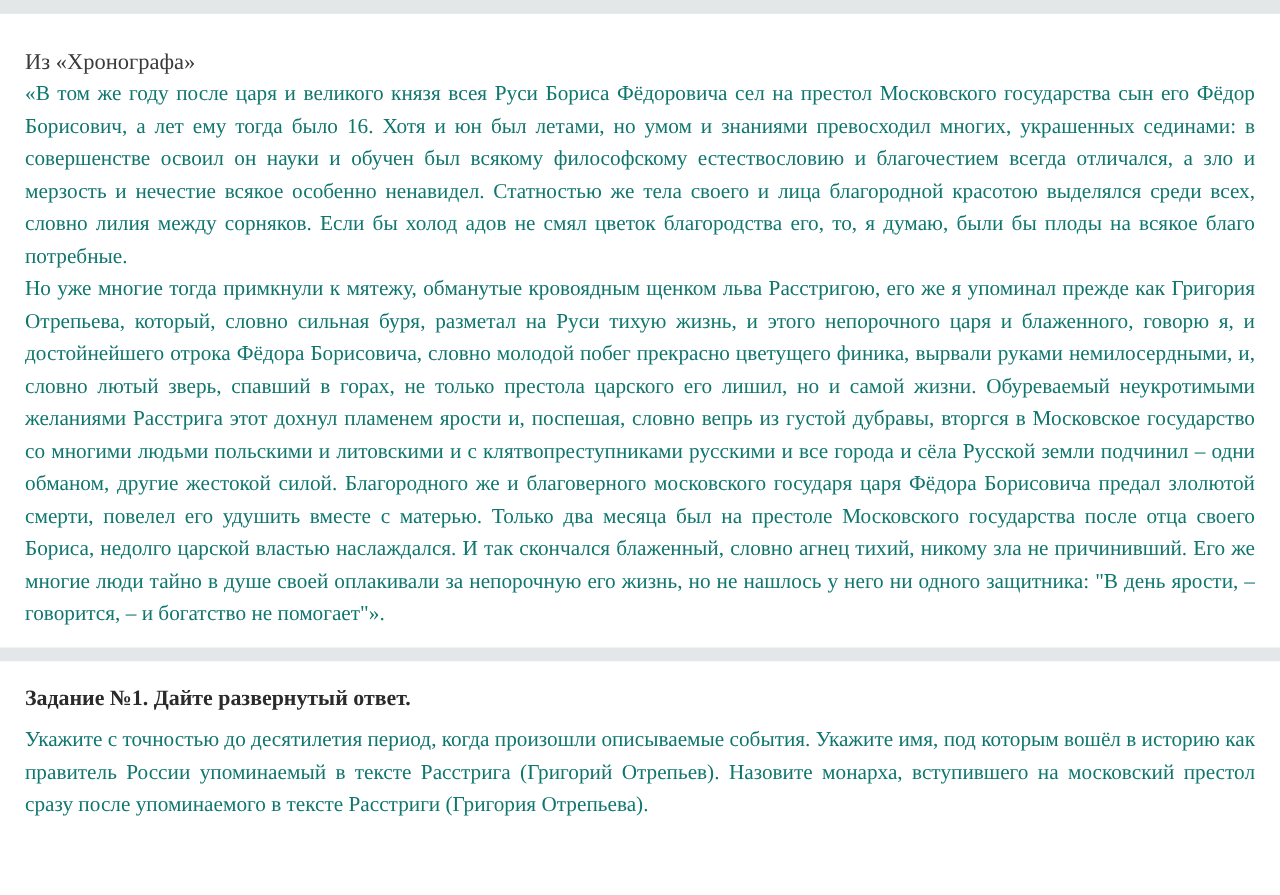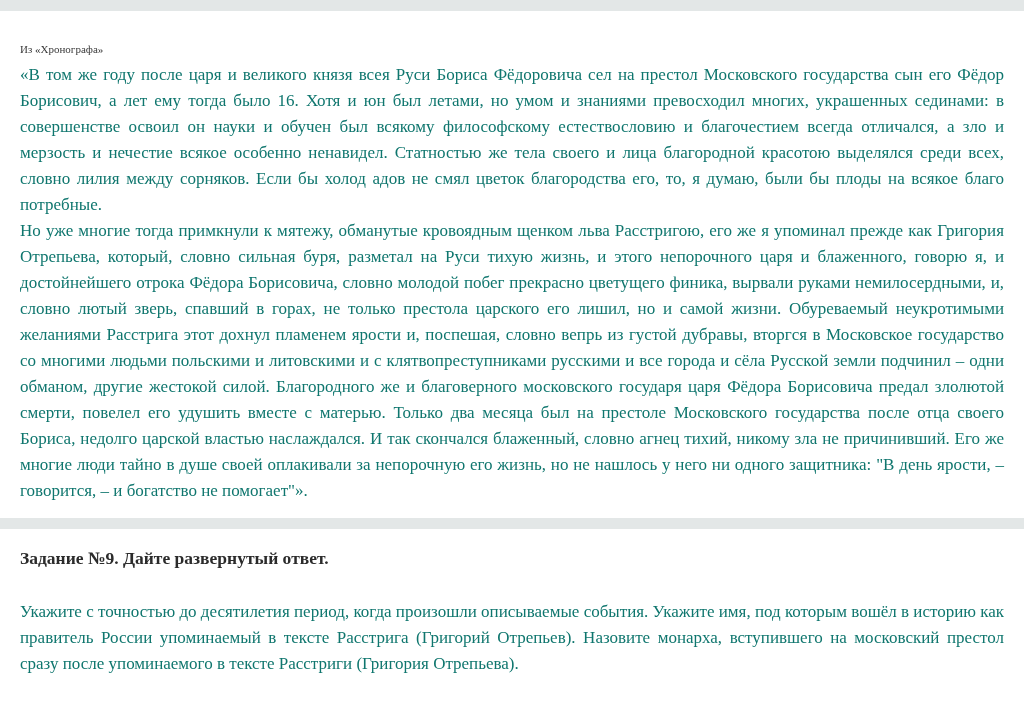--- a/index.html
+++ b/index.html
@@ -19,34 +19,34 @@
     padding: 0 20px;
   }
   .bold-heading {
     font-weight: bold;
     font-size: 17.5px;
     line-height: 26px;
     color: #2b2b2b;
     margin-top: 16px;
   }
   .source-title {
-    font-size: 11px;
+    font-size: 18px;
     line-height: 26px;
     color: #3a3a3a;
     margin-top: 25px;
   }
   .body-text {
     font-size: 17px;
     line-height: 26px;
     color: #0f766e;
     text-align: justify;
     text-justify: inter-word;
   }
   .task-text {
-    margin-top: 28px;
+    margin-top: 8px;
   }
   .gap-after-text {
     height: 14px;
   }
 </style>
 </head>
 <body>
 
 <div class="divider"></div>
 
@@ -57,16 +57,16 @@
   <div class="body-text">«В том же году после царя и великого князя всея Руси Бориса Фёдоровича сел на престол Московского государства сын его Фёдор Борисович, а лет ему тогда было 16. Хотя и юн был летами, но умом и знаниями превосходил многих, украшенных сединами: в совершенстве освоил он науки и обучен был всякому философскому естествословию и благочестием всегда отличался, а зло и мерзость и нечестие всякое особенно ненавидел. Статностью же тела своего и лица благородной красотою выделялся среди всех, словно лилия между сорняков. Если бы холод адов не смял цветок благородства его, то, я думаю, были бы плоды на всякое благо потребные.</div>
 
   <div class="body-text">Но уже многие тогда примкнули к мятежу, обманутые кровоядным щенком льва Расстригою, его же я упоминал прежде как Григория Отрепьева, который, словно сильная буря, разметал на Руси тихую жизнь, и этого непорочного царя и блаженного, говорю я, и достойнейшего отрока Фёдора Борисовича, словно молодой побег прекрасно цветущего финика, вырвали руками немилосердными, и, словно лютый зверь, спавший в горах, не только престола царского его лишил, но и самой жизни. Обуреваемый неукротимыми желаниями Расстрига этот дохнул пламенем ярости и, поспешая, словно вепрь из густой дубравы, вторгся в Московское государство со многими людьми польскими и литовскими и с клятвопреступниками русскими и все города и сёла Русской земли подчинил – одни обманом, другие жестокой силой. Благородного же и благоверного московского государя царя Фёдора Борисовича предал злолютой смерти, повелел его удушить вместе с матерью. Только два месяца был на престоле Московского государства после отца своего Бориса, недолго царской властью наслаждался. И так скончался блаженный, словно агнец тихий, никому зла не причинивший. Его же многие люди тайно в душе своей оплакивали за непорочную его жизнь, но не нашлось у него ни одного защитника: "В день ярости, – говорится, – и богатство не помогает"».</div>
 
   <div class="gap-after-text"></div>
 </div>
 
 <div class="divider"></div>
 
 <div class="section">
-  <div class="bold-heading">Задание №9. Дайте развернутый ответ.</div>
+  <div class="bold-heading">Задание №1. Дайте развернутый ответ.</div>
 
   <div class="body-text task-text">Укажите с точностью до десятилетия период, когда произошли описываемые события. Укажите имя, под которым вошёл в историю как правитель России упоминаемый в тексте Расстрига (Григорий Отрепьев). Назовите монарха, вступившего на московский престол сразу после упоминаемого в тексте Расстриги (Григория Отрепьева).</div>
 </div>
 
 </body></html>

